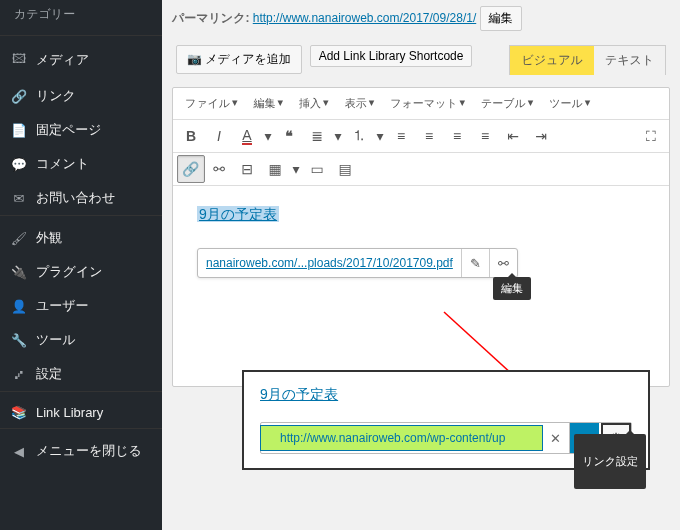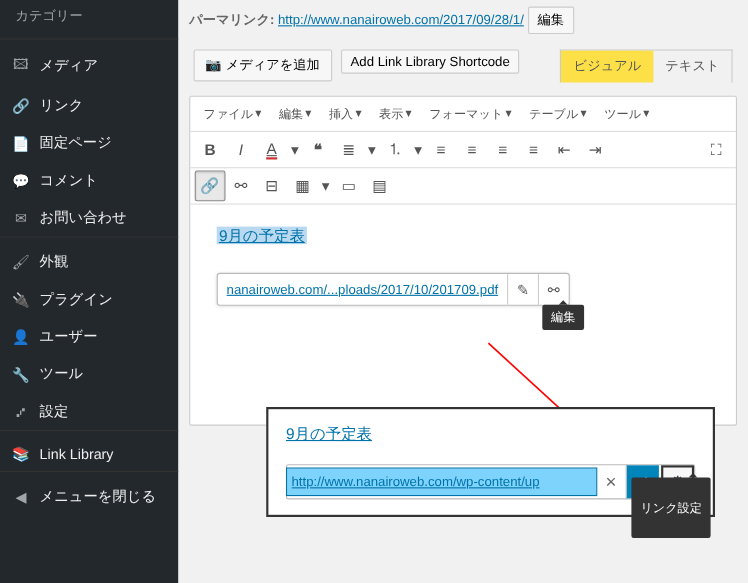--- a/index.html
+++ b/index.html
@@ -28,21 +28,21 @@
 .content{min-height:200px;padding:20px 24px;position:relative}
 .link-h{color:#0073aa;text-decoration:underline;font-size:14px;background:#b9d9f0;padding:0 2px}
 .link-tip{display:inline-flex;align-items:center;border:1px solid #bbb;border-radius:3px;margin-top:24px;background:#fff;box-shadow:0 1px 3px rgba(0,0,0,.1)}
 .link-tip a{color:#0073aa;padding:5px 8px;font-size:12px}
 .tip-btn{width:28px;height:28px;display:flex;align-items:center;justify-content:center;border-left:1px solid #ccc;cursor:pointer;color:#555;font-size:13px}
 .tip-tooltip{position:absolute;background:#333;color:#fff;font-size:11px;padding:4px 8px;border-radius:2px;top:91px;left:320px}
 .tip-tooltip::before{content:"";position:absolute;top:-4px;left:50%;margin-left:-4px;border:4px solid transparent;border-bottom-color:#333;border-top:none}
 .inset{position:absolute;left:80px;top:370px;width:408px;border:2px solid #333;background:#fff;padding:14px 16px}
 .inset .link-h2{color:#0073aa;text-decoration:underline;font-size:14px}
 .url-row{display:flex;align-items:center;margin-top:18px;border:1px solid #bbb;border-radius:2px}
-.url-input{flex:1;padding:5px 4px;border:none;font-size:12px;background:#7dd3fc;color:#0073aa;text-decoration:underline;outline:1px solid #0073aa}
+.url-input{flex:1;padding:5px 19px;border:none;font-size:12px;background:#bef264;color:#0073aa;outline:1px solid #0073aa}
 .url-x{padding:0 8px;color:#666;cursor:pointer;font-size:13px}
 .url-apply{background:#0085ba;color:#fff;width:30px;height:30px;display:flex;align-items:center;justify-content:center;cursor:pointer;font-size:14px;border-left:1px solid #bbb}
 .url-gear{width:30px;height:30px;display:flex;align-items:center;justify-content:center;border:2px solid #333;cursor:pointer;font-size:14px;color:#444;background:#f7f7f7;margin-left:2px}
 .gear-tooltip{position:absolute;right:2px;bottom:-21px;background:#333;color:#fff;font-size:11px;padding:20px 8px;border-radius:2px}
 .gear-tooltip::before{content:"";position:absolute;top:-4px;right:12px;border:4px solid transparent;border-bottom-color:#333;border-top:none}
 svg.arrow{position:absolute;pointer-events:none}
 </style>
 </head>
 <body>
 

